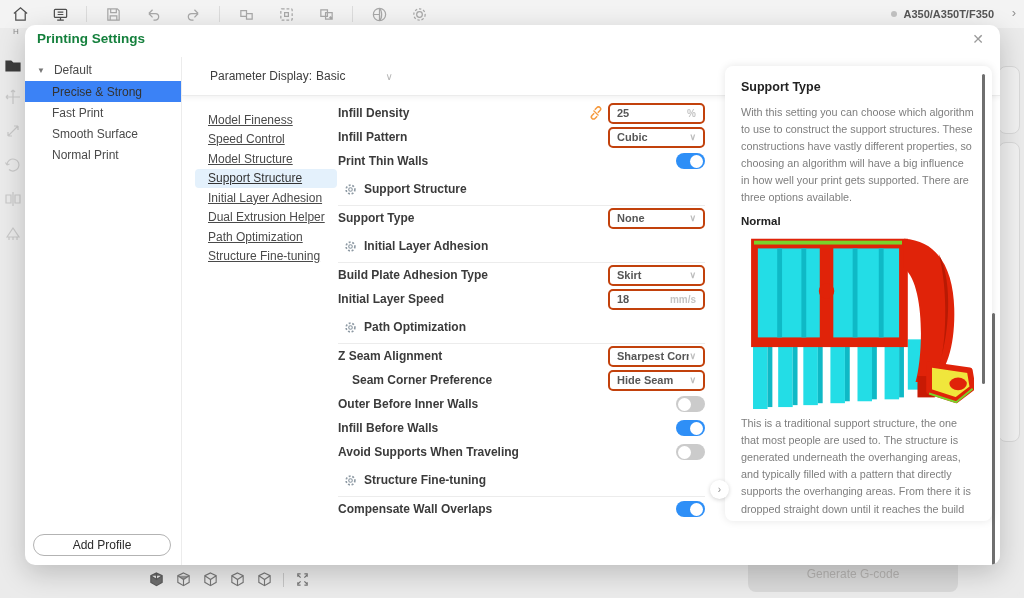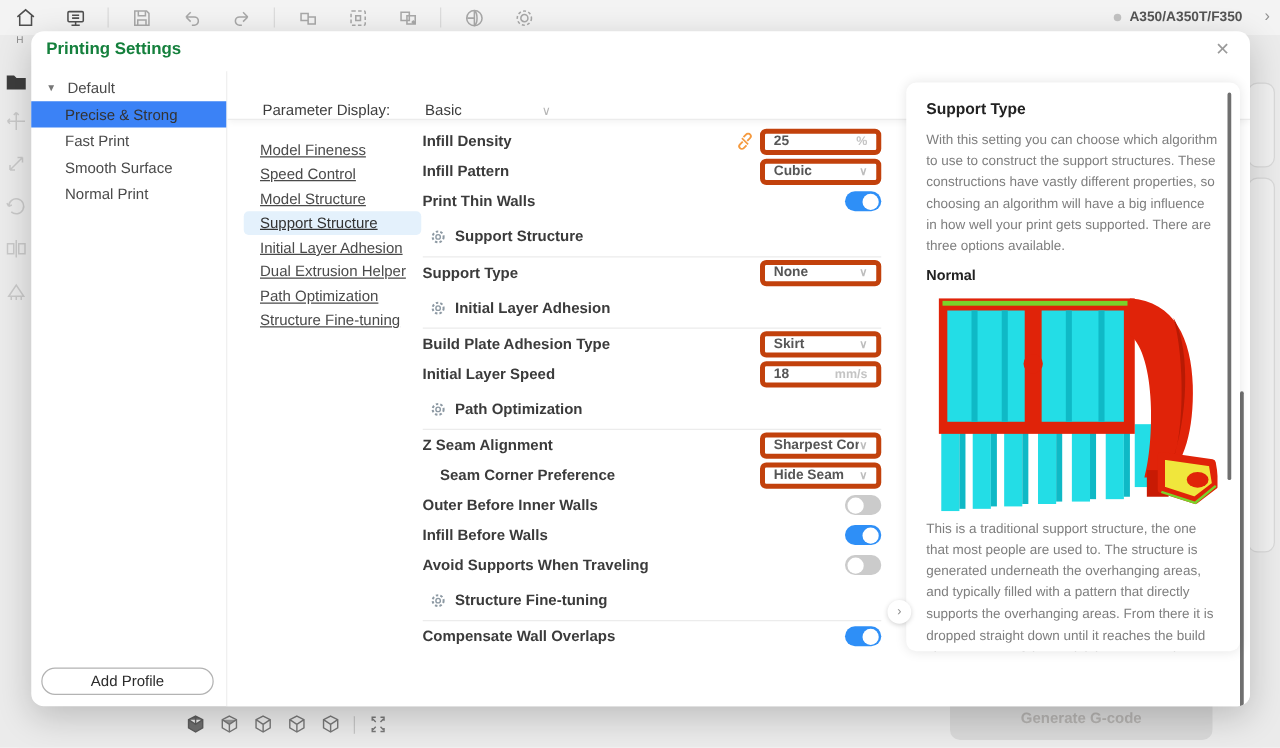--- a/index.html
+++ b/index.html
@@ -25,22 +25,22 @@
   
   .strip-icon { position:absolute; left:4px; width:18px; height:18px; }
   .strip-icon svg { width:18px; height:18px; stroke:#c9c9c9; fill:none; stroke-width:1.2; }
   .strip-icon.dark svg { stroke:#3d3d3d; fill:#3d3d3d; }
 
   
   #view-icons { position:absolute; left:148px; top:571px; display:flex; align-items:center; gap:10px; }
   #view-icons svg { width:17px; height:17px; stroke:#787878; fill:none; stroke-width:1.2; }
   #view-sep { width:1px; height:14px; background:#c6c6c6; }
   #generate-btn { position:absolute; left:748px; top:556px; width:210px; height:36px;
-    background:#d9d9d9; border-radius:8px; color:#b5b3b1; font-size:12px; font-weight:bold;
-    display:flex; align-items:center; justify-content:center;margin-left:12px; }
+    background:#d9d9d9; border-radius:8px; color:#b5b3b1; font-size:12px; font-weight:normal;
+    display:flex; align-items:center; justify-content:center; }
   .bg-right-card { position:absolute; background:#f1f1f1; border:1px solid #d9d9d9; border-radius:8px; }
 
   
   #dialog { position:absolute; left:25px; top:25px; width:975px; height:540px;
     background:#fff; border-radius:10px; box-shadow:0 8px 28px rgba(0,0,0,.20); }
   #dlg-title { position:absolute; left:12px; top:6px; font-size:13.5px; font-weight:bold; color:#15803d; }
   #dlg-close { position:absolute; right:16px; top:6px; font-size:14px; color:#9a9a9a; cursor:default; }
 
   
   #profiles { position:absolute; left:0; top:32px; bottom:0; width:157px;
@@ -54,39 +54,39 @@
   #add-profile { position:absolute; left:8px; right:10px; bottom:9px; height:22px;
     border:1px solid #b3b3b3; border-radius:12px; background:#fff; font-size:12px; color:#2b2b2b;
     display:flex; align-items:center; justify-content:center;
     font-family:"Liberation Sans", sans-serif; }
 
   
   #content { position:absolute; left:157px; top:32px; right:0; bottom:0; background:#fff;
     border-radius:0 0 10px 0; overflow:hidden; }
   #param-bar { position:absolute; left:0; top:0; right:0; height:39px;
     border-bottom:1px solid #ececec; box-shadow:0 2px 5px rgba(0,0,0,.05);
-    display:flex; align-items:flex-end; padding-left:28px; gap:24px; background:#fff; }
+    display:flex; align-items:center; padding-left:28px; gap:0; background:#fff; }
   #param-bar .lbl { font-size:12px; color:#3d3d3d; }
   #param-bar .val { font-size:12px; color:#3d3d3d; margin-left:4px; }
   #param-bar .chev { font-size:10px; color:#b5b5b5; margin-left:40px; }
 
   
   #categories { position:absolute; left:0; top:39px; bottom:0; width:156px; padding-top:14px; }
   .cat-item { height:19.5px; margin-left:13px; width:142px; display:flex; align-items:center;
     padding-left:13px; font-size:12px; color:#4a4a4a; border-radius:4px;text-decoration:underline; }
   .cat-item.selected { background:#e4f1fc; color:#333; }
 
   
   #settings { position:absolute; left:156px; top:39px; width:379px; bottom:13px;
     padding:5px 12px 0 0; overflow:hidden;font-weight:bold; }
   .setting-row { height:24px; display:flex; align-items:center; }
   .setting-row .label { font-size:12px; color:#3b3b3b; flex:0 0 auto; }
   .setting-row.indent .label { padding-left:14px; }
   .setting-row .spacer { flex:1; }
-  .ctl-box { width:97px; height:21px; border:4px solid #c2410c; border-radius:5px;
+  .ctl-box { width:97px; height:21px; border:2px solid #c2410c; border-radius:5px;
     display:flex; align-items:center; padding:0 7px; background:#fff; }
   .ctl-box .value { font-size:11px; color:#565656; flex:1; white-space:nowrap; overflow:hidden; }
   .ctl-box .unit { font-size:10px; color:#c4c4c4; }
   .ctl-box .chev { font-size:9px; color:#bdbdbd; }
   .unlink { width:14px; height:14px; margin-right:5px; }
   .toggle { width:29px; height:16px; border-radius:8px; position:relative; }
   .toggle.on { background:#2e8ff7; }
   .toggle.off { background:#cbcbcb; }
   .toggle .knob { position:absolute; top:1.5px; width:13px; height:13px; border-radius:50%;
     background:#fff; }

